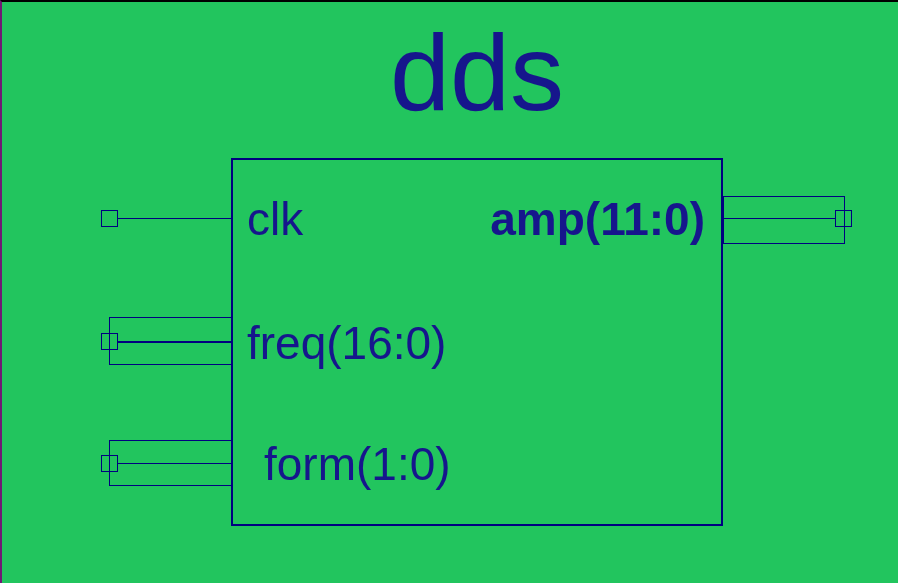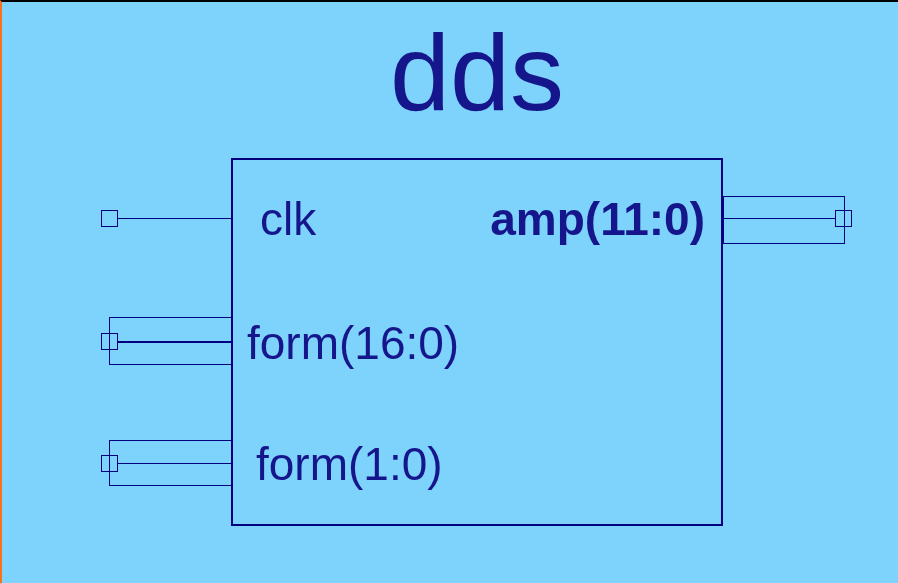--- a/index.html
+++ b/index.html
@@ -5,23 +5,23 @@
   html, body {
     margin: 0;
     padding: 0;
     background: #ffffff;
     font-family: "Liberation Sans", "DejaVu Sans", sans-serif;
   }
   .canvas {
     position: relative;
     width: 898px;
     height: 583px;
-    background: #7dd3fc;
+    background: #22c55e;
     border-top: 2px solid #000000;
-    border-left: 2px solid #f97316;
+    border-left: 2px solid #701a75;
     box-sizing: border-box;
     overflow: hidden;
   }
   .title {
     position: absolute;
     left: 229px;
     top: 17px;
     width: 492px;
     text-align: center;
     font-size: 108px;
@@ -71,35 +71,35 @@
 
 <div class="canvas">
 
   <div class="title">dds</div>
 
   <div class="module-box"></div>
 
   <div>
     <div class="pin-square" style="left:99px; top:208px;"></div>
     <div class="wire" style="left:116px; top:215.5px; width:113px;"></div>
-    <div class="port-label" style="left:258px; top:194px;">clk</div>
+    <div class="port-label" style="left:245px; top:194px;">clk</div>
   </div>
 
   <div>
     <div class="bus-rect" style="left:107px; top:315px; width:123px; height:48px;"></div>
     <div class="pin-square" style="left:99px; top:331px;"></div>
     <div class="wire" style="left:116px; top:339px; width:114px;"></div>
-    <div class="port-label" style="left:245px; top:318px;">form(16:0)</div>
+    <div class="port-label" style="left:245px; top:318px;">freq(16:0)</div>
   </div>
 
   <div>
     <div class="bus-rect" style="left:107px; top:438px; width:123px; height:46px;"></div>
     <div class="pin-square" style="left:99px; top:453px;"></div>
     <div class="wire" style="left:116px; top:460.5px; width:114px;"></div>
-    <div class="port-label" style="left:254px; top:439px;">form(1:0)</div>
+    <div class="port-label" style="left:262px; top:439px;">form(1:0)</div>
   </div>
 
   <div>
     <div class="bus-rect" style="left:721px; top:194px; width:122px; height:48px;"></div>
     <div class="wire" style="left:721px; top:215.5px; width:112px;"></div>
     <div class="pin-square" style="left:833px; top:208px;"></div>
     <div class="port-label" style="right:193px; top:194px;font-weight:bold;">amp(11:0)</div>
   </div>
 
 </div>

